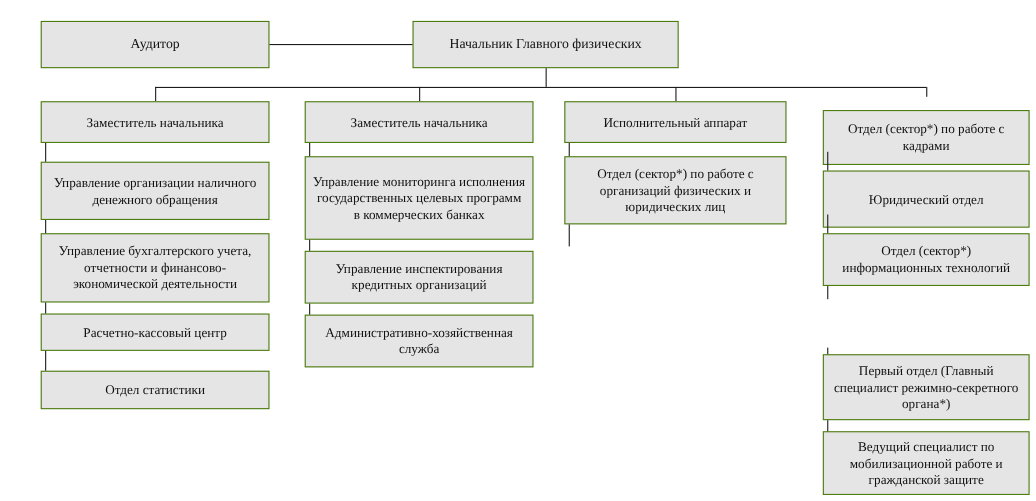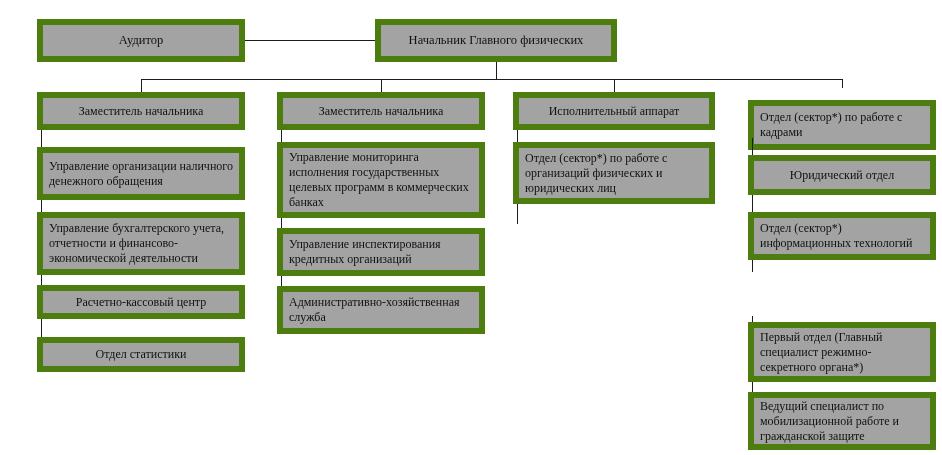--- a/index.html
+++ b/index.html
@@ -7,26 +7,26 @@
     position:relative;
     width:942px; height:455px;
     background:#ffffff;
     font-family:"Liberation Serif", serif;
     color:#111111;
     overflow:hidden;
   }
   .box {
     position:absolute;
     box-sizing:border-box;
-    border:6px solid #4d7c0f;
-    background:#a3a3a3;
+    border:1px solid #4d7c0f;
+    background:#e5e5e5;
     display:flex;
     align-items:center;
     justify-content:center;
-    text-align:left;
+    text-align:center;
     font-size:12px;
     line-height:1.25;
     padding:2px 6px;
   }
   .top-box { font-size:12.5px; }
   .hline, .vline { position:absolute; background:#1c1c1c; }
   .hline { height:1px; }
   .vline { width:1px; }
 </style>
 </head>
@@ -65,21 +65,21 @@
   <div class="vline" style="left:281px; top:218px; height:10px"></div>
   <div class="vline" style="left:281px; top:276px; height:10px"></div>
 
   <div class="box" style="left:513px; top:92px;  width:202px; height:38px">Исполнительный аппарат</div>
   <div class="box" style="left:513px; top:142px; width:202px; height:62px">Отдел (сектор*) по работе с организаций физических и юридических лиц</div>
 
   <div class="vline" style="left:517px; top:130px; height:12px"></div>
   <div class="vline" style="left:517px; top:204px; height:20px"></div>
 
   <div class="box" style="left:748px; top:100px;  width:188px; height:50px">Отдел (сектор*) по работе с кадрами</div>
-  <div class="box" style="left:748px; top:155px; width:188px; height:40px">Юридический отдел</div>
+  <div class="box" style="left:748px; top:155px; width:188px; height:52px">Юридический отдел</div>
   <div class="box" style="left:748px; top:212px; width:188px; height:48px">Отдел (сектор*) информационных технологий</div>
   <div class="box" style="left:748px; top:322px; width:188px; height:60px">Первый отдел (Главный специалист режимно-секретного органа*)</div>
   <div class="box" style="left:748px; top:392px; width:188px; height:58px">Ведущий специалист по мобилизационной работе и гражданской защите</div>
 
   <div class="vline" style="left:752px; top:138px; height:17px"></div>
   <div class="vline" style="left:752px; top:195px; height:17px"></div>
   <div class="vline" style="left:752px; top:260px; height:12px"></div>
   <div class="vline" style="left:752px; top:316px; height:6px"></div>
   <div class="vline" style="left:752px; top:382px; height:10px"></div>
 

